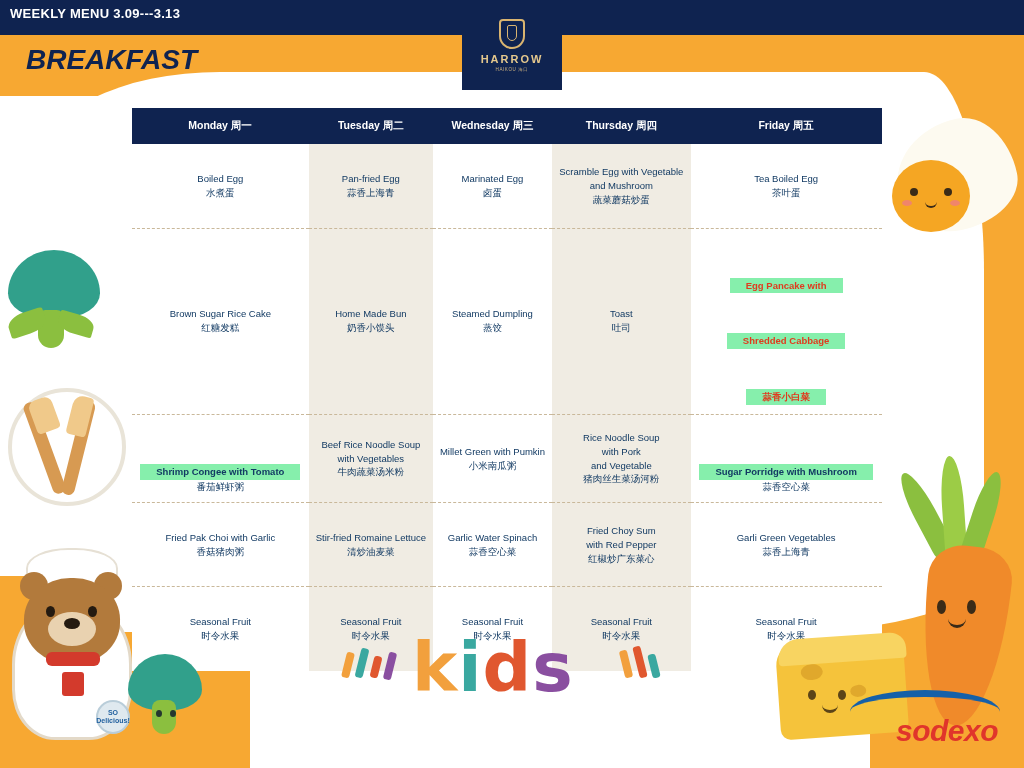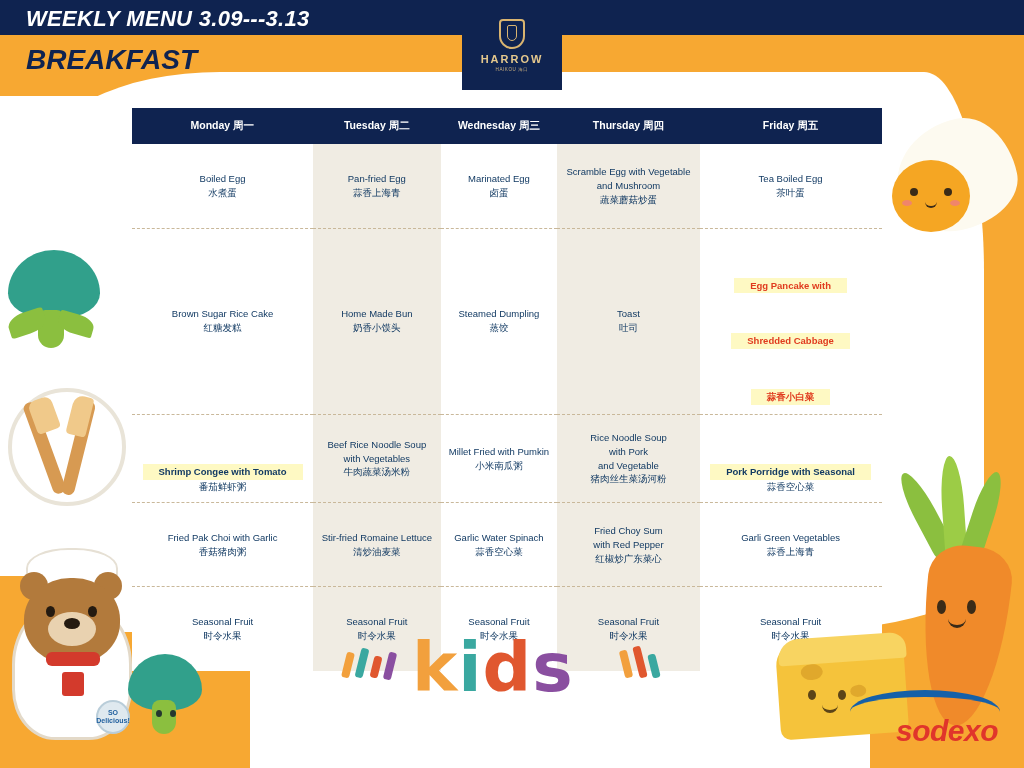--- a/index.html
+++ b/index.html
@@ -43,23 +43,23 @@
     position: absolute; left: 0; top: 0;
     width: 462px; height: 35px;
     background: #0f2350;
   }
   .hdr-right {
     position: absolute; left: 562px; top: 0;
     width: 462px; height: 35px;
     background: #0f2350;
   }
   .hdr-left-text {
-    position: absolute; left: 26px; top: 6px;
-    color: #ffffff; font-size: 22px; font-weight: bold;
-    font-style: italic; letter-spacing: .3px;
+    position: absolute; left: 10px; top: 6px;
+    color: #ffffff; font-size: 13px; font-weight: bold;
+    letter-spacing: .3px;
   }
   .hdr-right-text {
     position: absolute; left: 592px; top: 7px;
     color: #ffffff; font-size: 18px; font-weight: bold;
     font-style: italic;
   }
   .logo-box {
     position: absolute; left: 462px; top: 0;
     width: 100px; height: 90px;
     background: #0f2350;
@@ -115,21 +115,21 @@
     padding: 9px 4px;
     line-height: 1.45;
     border-bottom: 1px dashed #c9b89a;
     height: 84px;
   }
   .menu-table tr:last-child td { border-bottom: none; }
   .col-a { background: #ffffff; }
   .col-b { background: #f0ece3; }
   .cell-line { display: block; }
   .hl-yellow {
-    background: #fef9c3;
+    background: #86efac;
     color: #123a63;
     font-weight: bold;
     padding: 1px 16px;
     display: inline-block;
     margin-top: 40px;
   }
   .hl-red {
     color: #e03b1e;
     font-weight: bold;
   }
@@ -448,31 +448,31 @@
           <td class="col-a">
             <span class="cell-line"><span class="hl-yellow">Shrimp Congee with Tomato</span></span>
             <span class="cell-line">番茄鲜虾粥</span>
           </td>
           <td class="col-b">
             <span class="cell-line">Beef Rice Noodle Soup</span>
             <span class="cell-line">with Vegetables</span>
             <span class="cell-line">牛肉蔬菜汤米粉</span>
           </td>
           <td class="col-a">
-            <span class="cell-line">Millet Fried with Pumkin</span>
+            <span class="cell-line">Millet Green with Pumkin</span>
             <span class="cell-line">小米南瓜粥</span>
           </td>
           <td class="col-b">
             <span class="cell-line">Rice Noodle Soup</span>
             <span class="cell-line">with Pork</span>
             <span class="cell-line">and Vegetable</span>
             <span class="cell-line">猪肉丝生菜汤河粉</span>
           </td>
           <td class="col-a">
-            <span class="cell-line"><span class="hl-yellow">Pork Porridge with Seasonal</span></span>
+            <span class="cell-line"><span class="hl-yellow">Sugar Porridge with Mushroom</span></span>
             <span class="cell-line">蒜香空心菜</span>
           </td>
         </tr>
         <tr>
           <td class="col-a">
             <span class="cell-line">Fried Pak Choi with Garlic</span>
             <span class="cell-line">香菇猪肉粥</span>
           </td>
           <td class="col-b">
             <span class="cell-line">Stir-fried Romaine Lettuce</span>

